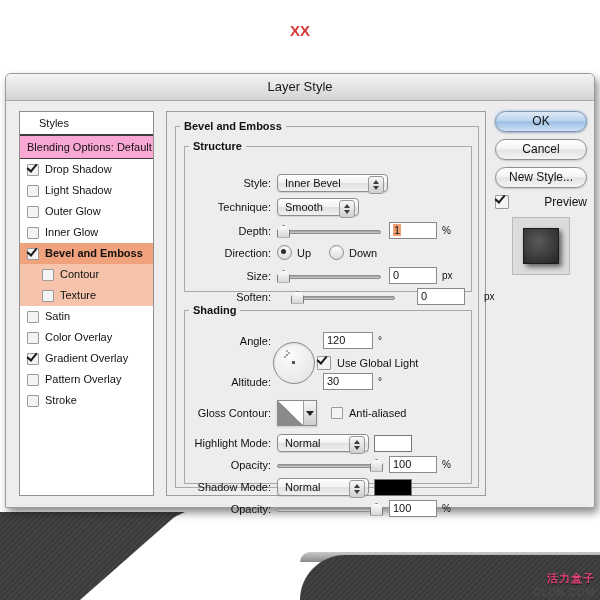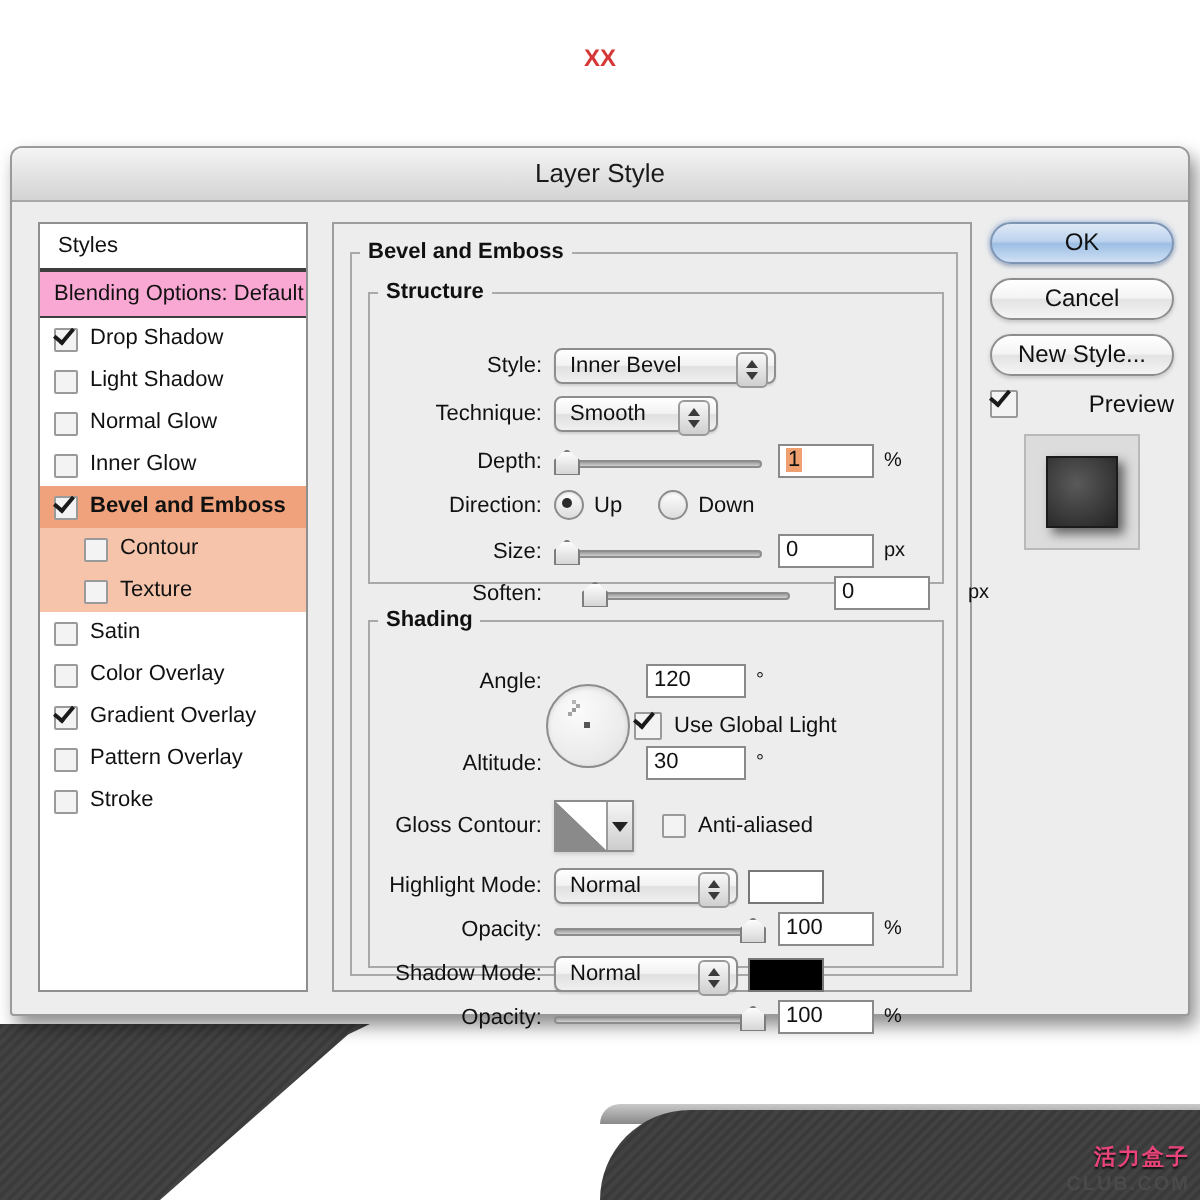--- a/index.html
+++ b/index.html
@@ -38,21 +38,21 @@
     letter-spacing:1px; font-family:"DejaVu Sans", sans-serif;
     text-shadow: 0 1px 1px rgba(0,0,0,.8);
   }
   .watermark-sub {
     position:absolute; right:5px; bottom:2px;
     color:#4a4a4a; font-size:10px; font-weight:bold; letter-spacing:1px;
   }
 
   .topmark {
     position:absolute; left:0; top:22px; width:600px; text-align:center;
-    color:#d63838; font-size:12px; font-weight:bold;
+    color:#d63838; font-size:15px; font-weight:bold;
     font-family:"Liberation Sans", sans-serif;
   }
   .topmark-ghost {
     position:absolute; left:0; top:8px; width:600px; text-align:center;
     color:#f6f0f0; font-size:14px;
   }
   .topmark-ghost2 {
     position:absolute; left:0; top:24px; width:600px; text-align:center;
     color:#f7f2f2; font-size:13px;
   }
@@ -74,21 +74,21 @@
     font-size:13px; color:#1a1a1a;
   }
   .body { position:relative; height:408px; }
 
   
   .styles-panel {
     position:absolute; left:13px; top:10px; width:135px; height:385px;
     background:#ffffff; border:1px solid #8f8f8f; box-sizing:border-box;
   }
   .styles-head {
-    height:22px; line-height:22px; padding-left:9px; font-size:11px;
+    height:22px; line-height:22px; padding-left:19px; font-size:11px;
     border-bottom:2px solid #3d3d3d; background:#fff; color:#111;
   }
   .styles-blend {
     height:22px; line-height:22px; padding-left:7px; font-size:11px;
     border-bottom:1px solid #3d3d3d; background:#f9a8d4; color:#111;
   }
   .eff-row {
     height:21px; line-height:21px; font-size:11px; color:#111;
     padding-left:7px; display:flex; align-items:center; background:#fff;
   }
@@ -269,21 +269,21 @@
             <div class="eff-row">
               <span class="cbx on"></span>
               <span>Drop Shadow</span>
             </div>
             <div class="eff-row">
               <span class="cbx"></span>
               <span>Light Shadow</span>
             </div>
             <div class="eff-row">
               <span class="cbx"></span>
-              <span>Normal Glow</span>
+              <span>Outer Glow</span>
             </div>
             <div class="eff-row">
               <span class="cbx"></span>
               <span>Inner Glow</span>
             </div>
             <div class="eff-row selected">
               <span class="cbx on"></span>
               <span>Bevel and Emboss</span>
             </div>
             <div class="eff-row sub">

